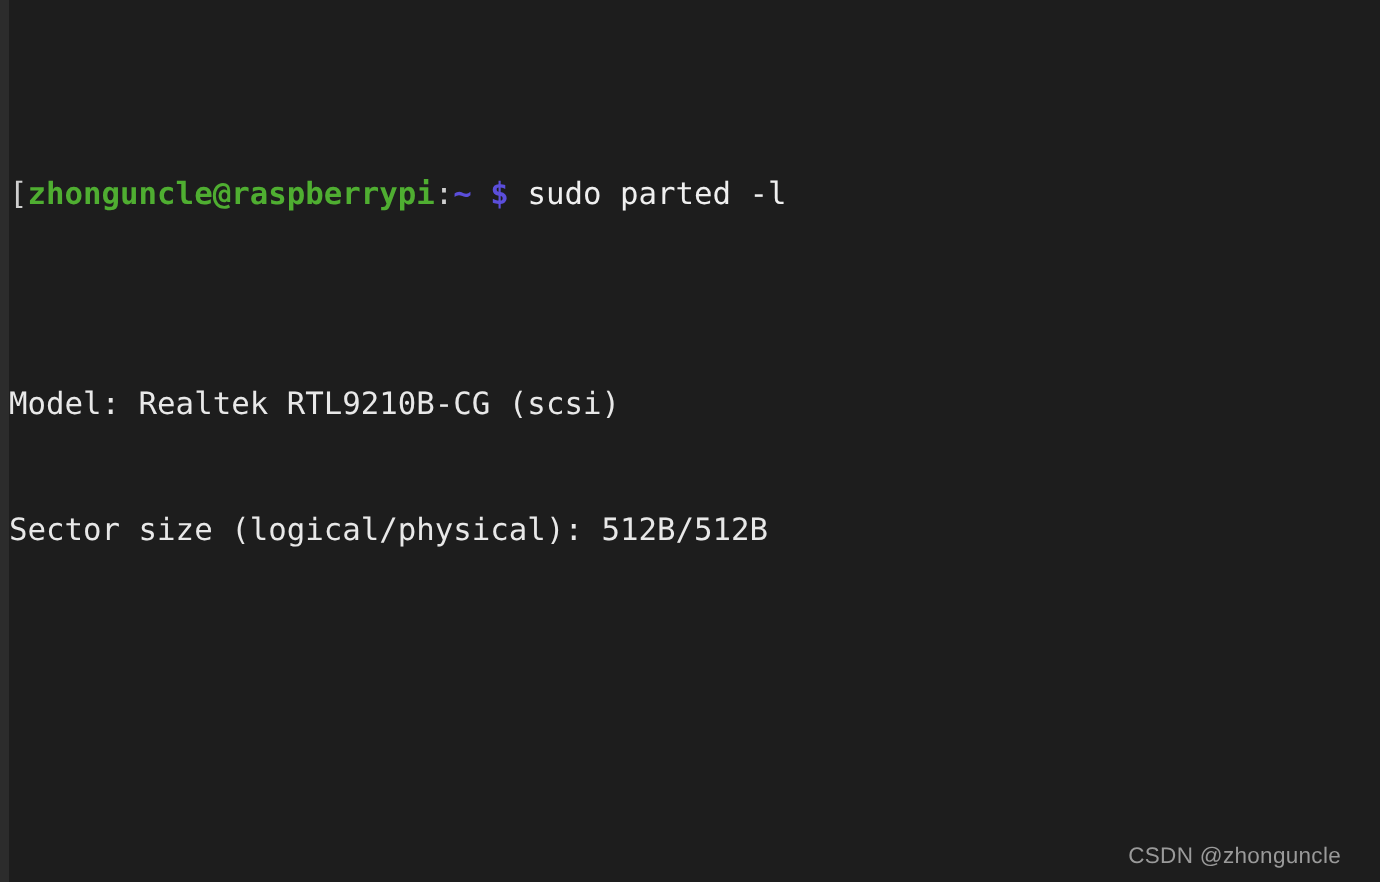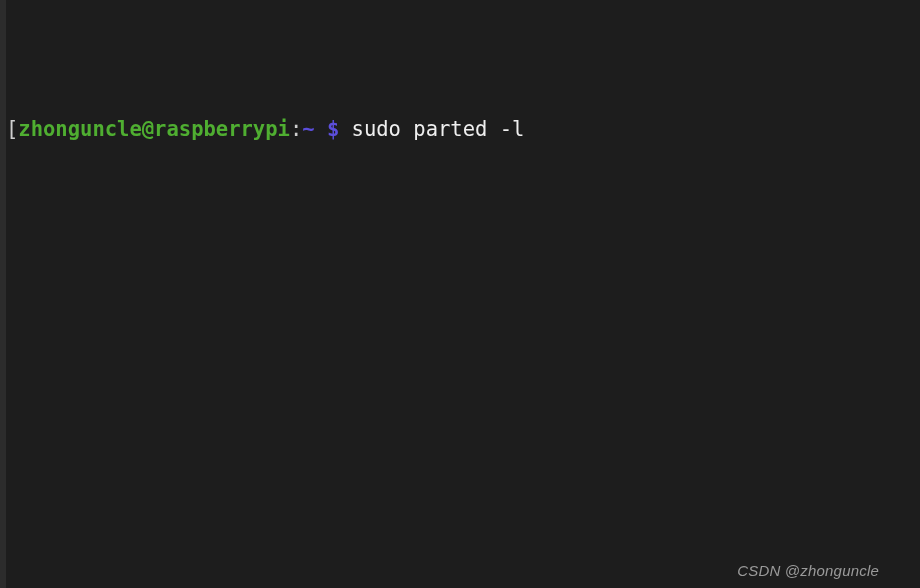--- a/index.html
+++ b/index.html
@@ -39,44 +39,45 @@
   .line {
     height: 28px;
     white-space: pre;
   }
   .c-green  { color: #4fae31; font-weight: bold; margin-top: 18px; }
   .c-grey   { color: #cfcfcf; }
   .c-violet { color: #5b4edb; font-weight: bold; }
   .c-white  { color: #efefef; margin-top: 16px; }
   #watermark {
     position: absolute;
-    right: 41px;
+    right: 26px;
     bottom: 8px;
     font-family: "Liberation Sans", "DejaVu Sans", sans-serif;
     font-size: 15px;
     line-height: 18px;
     color: #9a9a9a;
     letter-spacing: 0.2px;
     white-space: pre;
-    font-style: italic;
   }
 </style>
 </head>
 <body>
 
 <div id="terminal">
 
   <div id="left-edge"></div>
 
   <div id="screen">
 
     
     <div class="line"><span class="c-grey">[</span><span class="c-green">zhonguncle@raspberrypi</span><span class="c-grey">:</span><span class="c-violet">~</span><span class="c-grey"> </span><span class="c-violet">$</span><span class="c-white"> sudo parted -l</span></div>
 
     
+    <div class="line">Model: Realtek RTL9210B-CG (scsi)</div>
+    <div class="line">Sector size (logical/physical): 512B/512B</div>
     
     
     
     
     
     
     
     
     
     

